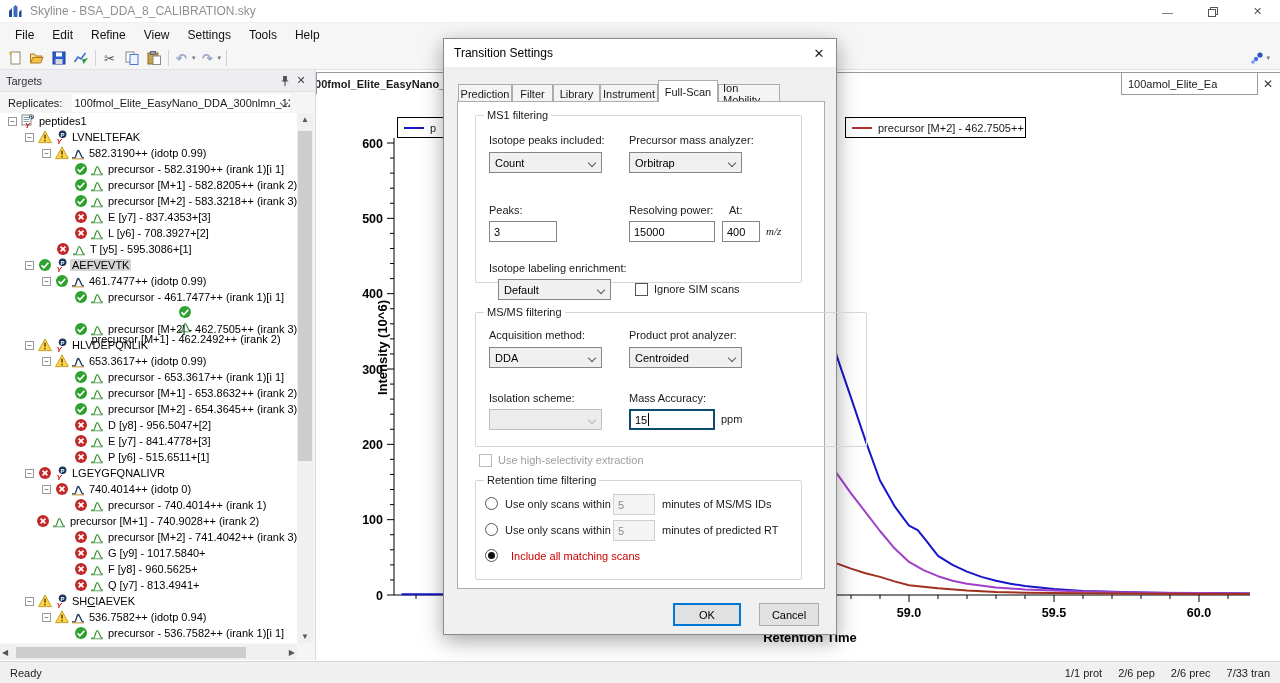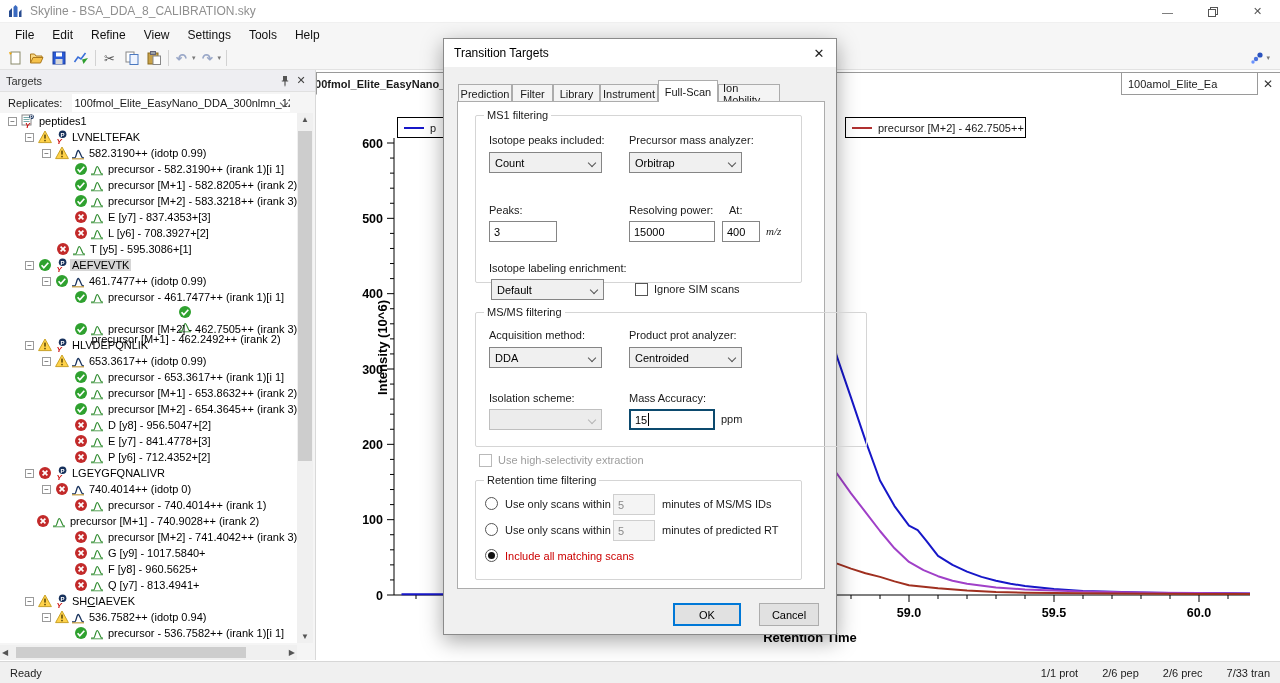--- a/index.html
+++ b/index.html
@@ -79,21 +79,21 @@
   .radio.sel::after{content:"";position:absolute;left:2px;top:2px;width:7px;height:7px;border-radius:50%;background:#111}
   .dis-label{color:#9d9d9d}
   .red-label{color:#cc0000}
   .btn{position:absolute;width:68px;height:23px;background:#e1e1e1;border:1px solid #adadad;display:flex;align-items:center;justify-content:center;font-size:11px;color:#000}
   .btn.default{border:2px solid #0078d7}
   .mz{font-style:italic;font-family:"Liberation Serif",serif}
 
   
   .statusbar{position:absolute;left:0;top:661px;width:1280px;height:22px;background:#f0f0f0;border-top:1px solid #d7d7d7;display:flex;align-items:center;padding:0 10px;font-size:11px;color:#222}
   .statusbar .sp{flex:1}
-  .stseg{margin-left:24px}
+  .stseg{margin-left:16px}
 </style>
 </head>
 <body>
 
 <div class="titlebar">
   <span class="appicon">
     <svg width="16" height="16">
         <path d="M1 14V8l3-3v9z" fill="#274b8f"></path>
         <path d="M5.5 14V4l2-2 2 2v10z" fill="#3a6ac0"></path>
         <path d="M11 14V9l2.5-2.5V14z" fill="#274b8f"></path>
@@ -458,21 +458,21 @@
       </div>
       <div class="trow" style="padding-left: 74px;">
         <span class="ticn"><svg width="14" height="14">
             <circle cx="7" cy="7" r="6" fill="#c22a2a"></circle>
             <path d="M4.6 4.6l4.8 4.8M9.4 4.6l-4.8 4.8" stroke="#fff" stroke-width="1.7"></path>
           </svg></span>
         <span class="ticn"><svg width="14" height="14">
             <path d="M1 12h2.6c1.5 0 2.2-7.5 3.6-7.5S10.6 12 11.8 12H13" stroke="#2e8b2e" fill="none" stroke-width="1.2"></path>
             <path d="M1 12.8h12" stroke="#2e8b2e" stroke-width="0.8"></path>
           </svg></span>
-        <span class="tlabel">P [y6] - 712.4352+[2]</span>
+        <span class="tlabel">P [y6] - 515.6511+[1]</span>
       </div>
       <div class="trow" style="padding-left: 25px;">
         <span class="texp">−</span>
         <span class="ticn"><svg width="14" height="14">
             <circle cx="7" cy="7" r="6" fill="#c22a2a"></circle>
             <path d="M4.6 4.6l4.8 4.8M9.4 4.6l-4.8 4.8" stroke="#fff" stroke-width="1.7"></path>
           </svg></span>
         <span class="ticn"><svg width="14" height="14">
             <circle cx="8.6" cy="4.2" r="3.8" fill="#17315c"></circle>
             <text x="8.6" y="6.6" font-size="6" fill="#fff" text-anchor="middle" font-weight="bold">P</text>
@@ -709,21 +709,21 @@
     <span>p</span>
   </div>
   <div class="legendbox" style="left:527px;top:47px;width:181px">
     <span class="legsample" id="leg2s" style="background: rgb(176, 48, 48);"></span>
     <span>precursor [M+2] - 462.7505++</span>
   </div>
 </div>
 
 <div class="dialog">
   <div class="dlg-title">
-    <span>Transition Targets</span>
+    <span>Transition Settings</span>
     <span class="dlg-close">✕</span>
   </div>
   <div class="dlg-tabs">
       <span class="dtab" style="left: 1px; width: 54px;">Prediction</span>
       <span class="dtab" style="left: 55px; width: 41px;">Filter</span>
       <span class="dtab" style="left: 96px; width: 47px;">Library</span>
       <span class="dtab" style="left: 143px; width: 58px;">Instrument</span>
       <span class="dtab active" style="left: 201px; width: 60px;">Full-Scan</span>
       <span class="dtab" style="left: 261px; width: 62px;">Ion Mobility</span>
     </div>
@@ -751,21 +751,21 @@
       </span>
     <span class="txt" style="left:171px;top:119px;width:86px">
         <span>15000</span>
       </span>
     <span class="txt" style="left:264px;top:119px;width:38px">
         <span>400</span>
       </span>
     <span class="flabel mz" style="left:308px;top:123px">m/z</span>
 
     <span class="flabel" style="left:31px;top:160px">Isotope labeling enrichment:</span>
-    <span class="combo" style="left:33px;top:177px">
+    <span class="combo" style="left:40px;top:177px">
         <span>Default</span>
         <span class="car"></span>
       </span>
     <span class="cb" style="left:177px;top:181px"></span>
     <span class="flabel" style="left:196px;top:181px">Ignore SIM scans</span>
 
     <div class="grp" style="left:17px;top:210px;width:392px;height:135px">
       <span class="glabel">MS/MS filtering</span>
     </div>
     <span class="flabel" style="left:31px;top:227px">Acquisition method:</span>
@@ -804,21 +804,21 @@
     <span class="flabel" style="left:204px;top:396px">minutes of MS/MS IDs</span>
 
     <span class="radio" style="left:27px;top:421px"></span>
     <span class="flabel" style="left:47px;top:422px">Use only scans within</span>
     <span class="txt disabled" style="left:155px;top:418px;width:42px">
         <span>5</span>
       </span>
     <span class="flabel" style="left:204px;top:422px">minutes of predicted RT</span>
 
     <span class="radio sel" style="left:27px;top:447px"></span>
-    <span class="flabel red-label" style="left:47px;top:448px">Include all matching scans</span>
+    <span class="flabel red-label" style="left:53px;top:448px">Include all matching scans</span>
   </div>
 
   <div class="btn default" style="left:229px;top:564px">OK</div>
   <div class="btn" style="left:315px;top:564px;width:60px">Cancel</div>
 </div>
 
 <div class="statusbar">
   <span>Ready</span>
   <span class="sp"></span>
   <span id="status-right"><span class="stseg">1/1 prot</span><span class="stseg">2/6 pep</span><span class="stseg">2/6 prec</span><span class="stseg">7/33 tran</span></span>

